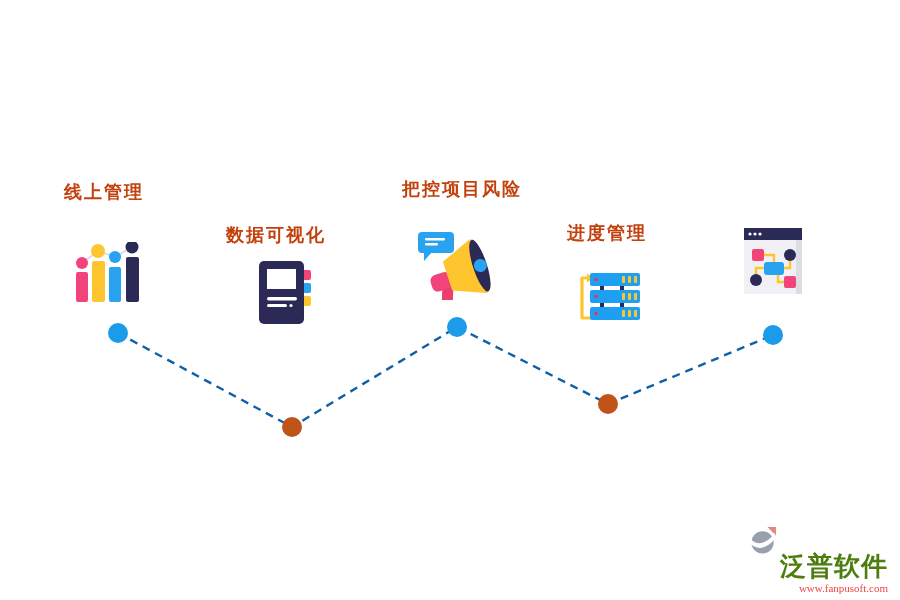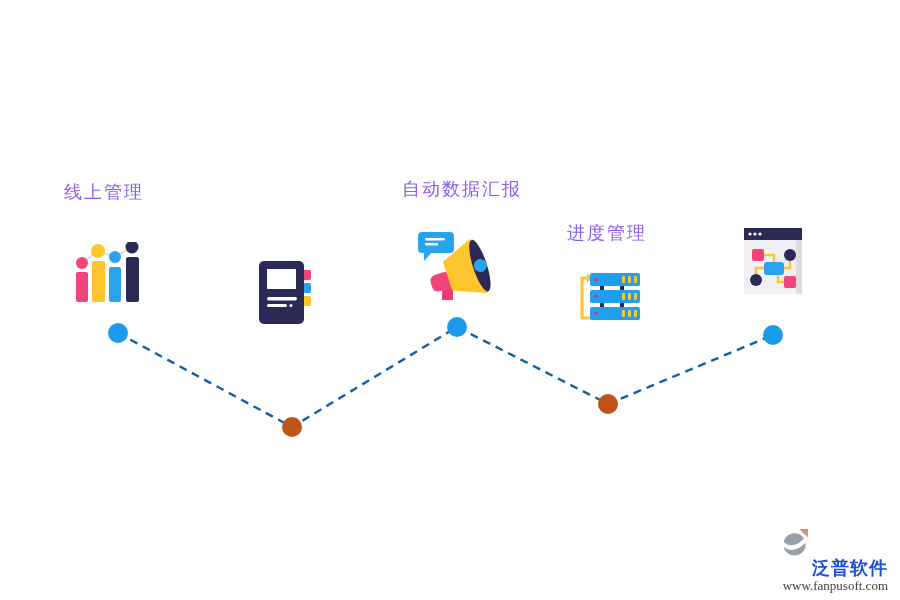--- a/index.html
+++ b/index.html
@@ -9,22 +9,22 @@
     width: 900px; height: 600px;
     background: #ffffff;
     overflow: hidden;
     font-family: "Liberation Sans", "DejaVu Sans", sans-serif;
   }
   .stage { position: absolute; inset: 0; }
 
   .feature-label {
     position: absolute;
     font-size: 18px;
-    font-weight: 400;
-    color: #8b5cf6;
+    font-weight: 700;
+    color: #c2410c;
     letter-spacing: 2px;
     white-space: nowrap;
   }
   .feature-icon { position: absolute; }
   .feature-icon svg { display: block; }
 
   #zigzag {
     position: absolute; left: 0; top: 0;
     width: 900px; height: 600px;
     pointer-events: none;
@@ -32,30 +32,30 @@
 
   .watermark {
     position: absolute;
     right: 12px; bottom: 6px;
     text-align: right;
   }
   .watermark-row {
     display: flex; align-items: center; justify-content: flex-end; gap: 3px;
   }
   .brand-name {
-    font-size: 18px;
+    font-size: 26px;
     font-weight: 700;
-    color: #1d4ed8;
+    color: #4d7c0f;
     letter-spacing: 1px;
     font-family: "Liberation Serif", "DejaVu Serif", serif;
     margin-top: 48px;
   }
   .brand-url {
-    font-size: 13px;
-    color: #404040;
+    font-size: 11px;
+    color: #ef4444;
     font-family: "Liberation Serif", "DejaVu Serif", serif;
     margin-top: -2px;
   }
 </style>
 </head>
 <body>
 
 <div class="stage">
 
   <svg id="zigzag" viewBox="0 0 900 600">
@@ -75,34 +75,35 @@
       <rect x="18" y="19" width="13" height="41" rx="2" fill="#ffc52e"></rect>
       <rect x="35" y="25" width="12" height="35" rx="2" fill="#29a3ef"></rect>
       <rect x="52" y="15" width="13" height="45" rx="2" fill="#2b2a56"></rect>
       <circle cx="8" cy="21" r="6" fill="#f2437b"></circle>
       <circle cx="24" cy="9" r="7" fill="#ffc52e"></circle>
       <circle cx="41" cy="15" r="6" fill="#29a3ef"></circle>
       <circle cx="58" cy="5" r="6.5" fill="#2b2a56"></circle>
     </svg>
   </div>
 
+  <div class="feature-label" style="left:226px; top:223px;">数据可视化</div>
   <div class="feature-icon" style="left:258px; top:260px;">
     <svg width="56" height="66" viewBox="0 0 56 66">
       <rect x="44" y="10" width="9" height="10" rx="2" fill="#f2437b"></rect>
       <rect x="44" y="23" width="9" height="10" rx="2" fill="#29a3ef"></rect>
       <rect x="44" y="36" width="9" height="10" rx="2" fill="#ffc52e"></rect>
       <rect x="1" y="1" width="45" height="63" rx="5" fill="#2b2a56"></rect>
       <rect x="9" y="9" width="29" height="20" fill="#ffffff"></rect>
       <rect x="9" y="37" width="30" height="3.5" rx="1.7" fill="#ffffff"></rect>
       <rect x="9" y="44" width="20" height="3" rx="1.5" fill="#ffffff"></rect>
       <circle cx="33" cy="45.5" r="1.6" fill="#ffffff"></circle>
     </svg>
   </div>
 
-  <div class="feature-label" style="left:402px; top:177px;">自动数据汇报</div>
+  <div class="feature-label" style="left:402px; top:177px;">把控项目风险</div>
   <div class="feature-icon" style="left:416px; top:230px;">
     <svg width="84" height="70" viewBox="0 0 84 70">
       <rect x="2" y="2" width="36" height="21" rx="4" fill="#29a3ef"></rect>
       <polygon points="8,21 17,21 8,31" fill="#29a3ef"></polygon>
       <rect x="9" y="8" width="20" height="2.6" rx="1.3" fill="#ffffff"></rect>
       <rect x="9" y="13" width="13" height="2.6" rx="1.3" fill="#ffffff"></rect>
       <g transform="rotate(-18 48 45)">
         <rect x="21" y="48" width="11" height="22" rx="5" fill="#ed3c6f" transform="rotate(20 26 58)"></rect>
         <rect x="14" y="36" width="21" height="17" rx="6" fill="#f2437b"></rect>
         <path d="M32,26 L64,13 C70,13 72,25 72,41 C72,57 70,69 64,69 L32,56 Z" fill="#ffc52e"></path>

